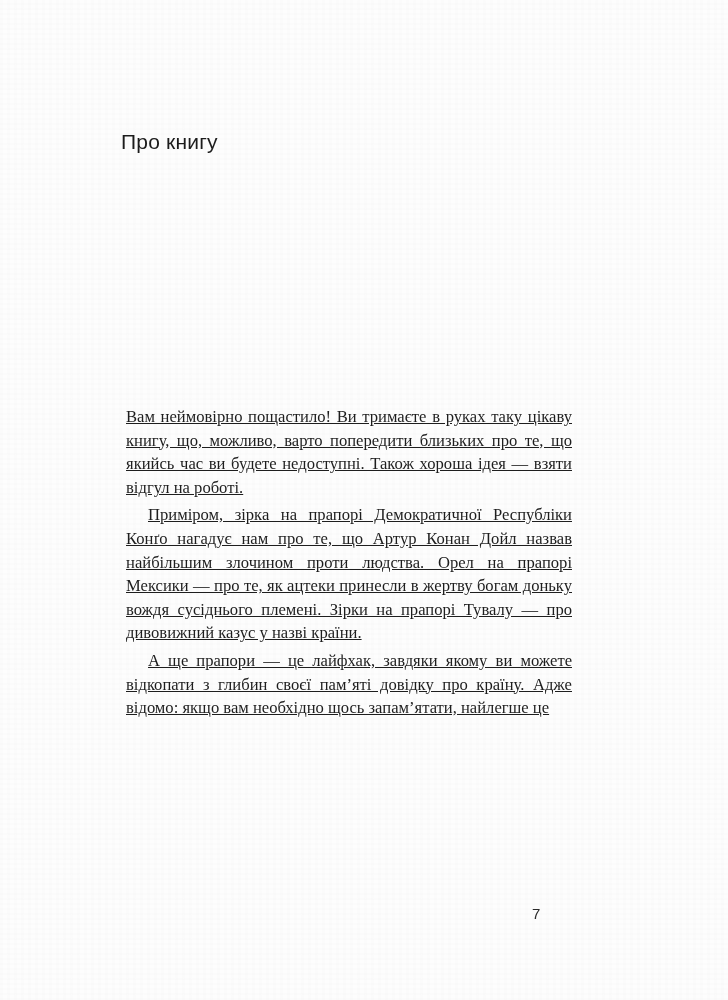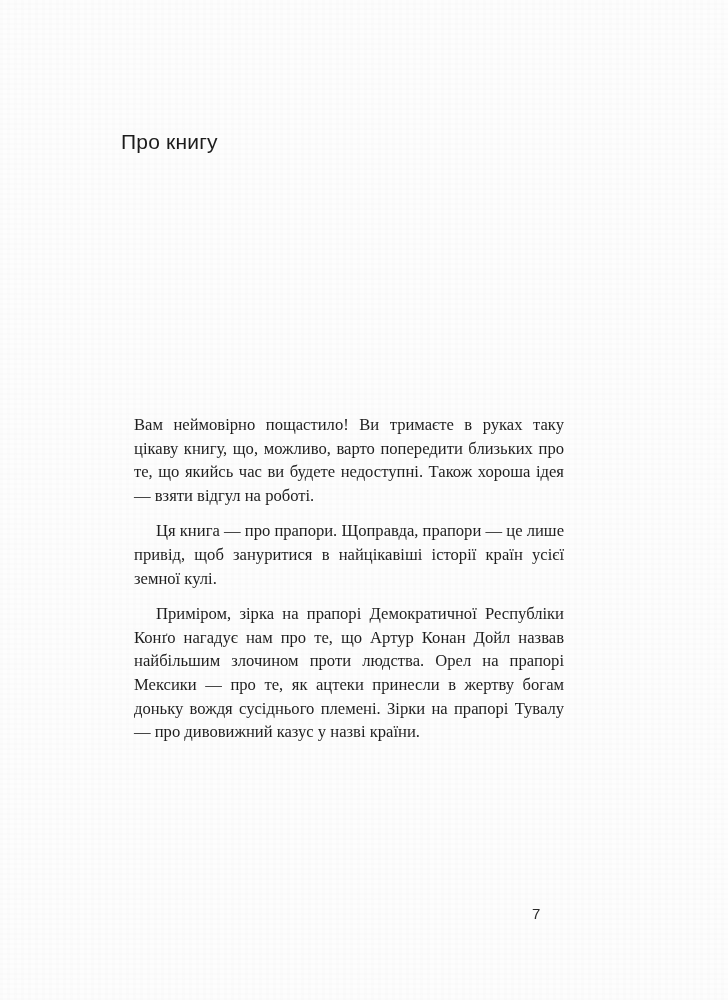--- a/index.html
+++ b/index.html
@@ -41,22 +41,23 @@
     top: 401px;
     width: 454px;
     font-size: 16.6px;
     line-height: 23.6px;
     color: #1e1e1e;
     text-align: justify;
     hyphens: auto;
     -webkit-hyphens: auto;
   }
   .para {
-    margin: 12px;
+    margin: 4px;
     text-indent: 22px;
+    text-decoration: underline;
   }
   .para:first-child {
     text-indent: 0;
   }
   .page-number {
     position: absolute;
     left: 532px;
     top: 905px;
     font-family: "Liberation Sans", sans-serif;
     font-size: 15px;
@@ -64,18 +65,18 @@
   }
 </style>
 </head>
 <body>
 
 <div class="page">
   <h1 class="chapter-title">Про книгу</h1>
 
   <section class="body-text">
       <p class="para">Вам неймовірно пощастило! Ви тримаєте в руках таку цікаву книгу, що, можливо, варто попередити близьких про те, що якийсь час ви будете недоступні. Також хороша ідея — взяти відгул на роботі.</p>
-      <p class="para">Ця книга — про прапори. Щоправда, прапори — це лише привід, щоб зануритися в найцікавіші історії країн усієї земної кулі.</p>
       <p class="para">Приміром, зірка на прапорі Демократичної Республіки Конґо нагадує нам про те, що Артур Конан Дойл назвав найбільшим злочином проти людства. Орел на прапорі Мексики — про те, як ацтеки принесли в жертву богам доньку вождя сусіднього племені. Зірки на прапорі Тувалу — про дивовижний казус у назві країни.</p>
+      <p class="para">А ще прапори — це лайфхак, завдяки якому ви можете відкопати з глибин своєї пам’яті довідку про країну. Адже відомо: якщо вам необхідно щось запам’ятати, найлегше це</p>
     </section>
 
   <span class="page-number">7</span>
 </div>
 
 </body></html>

